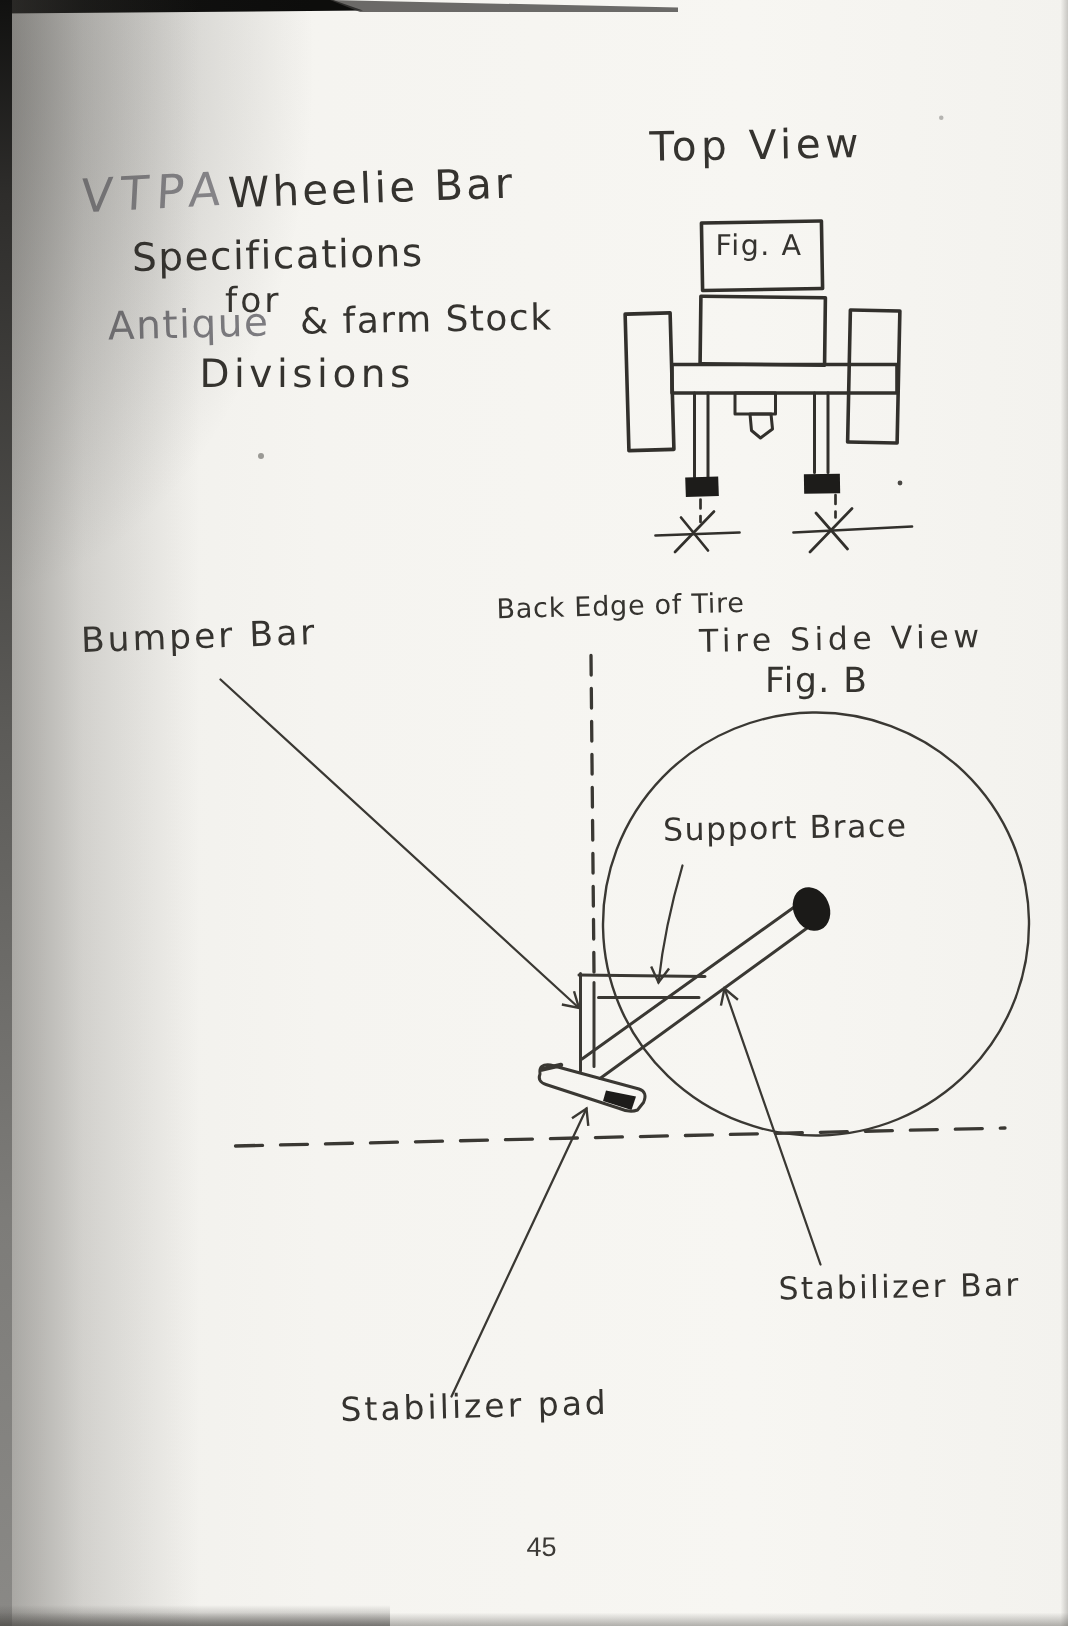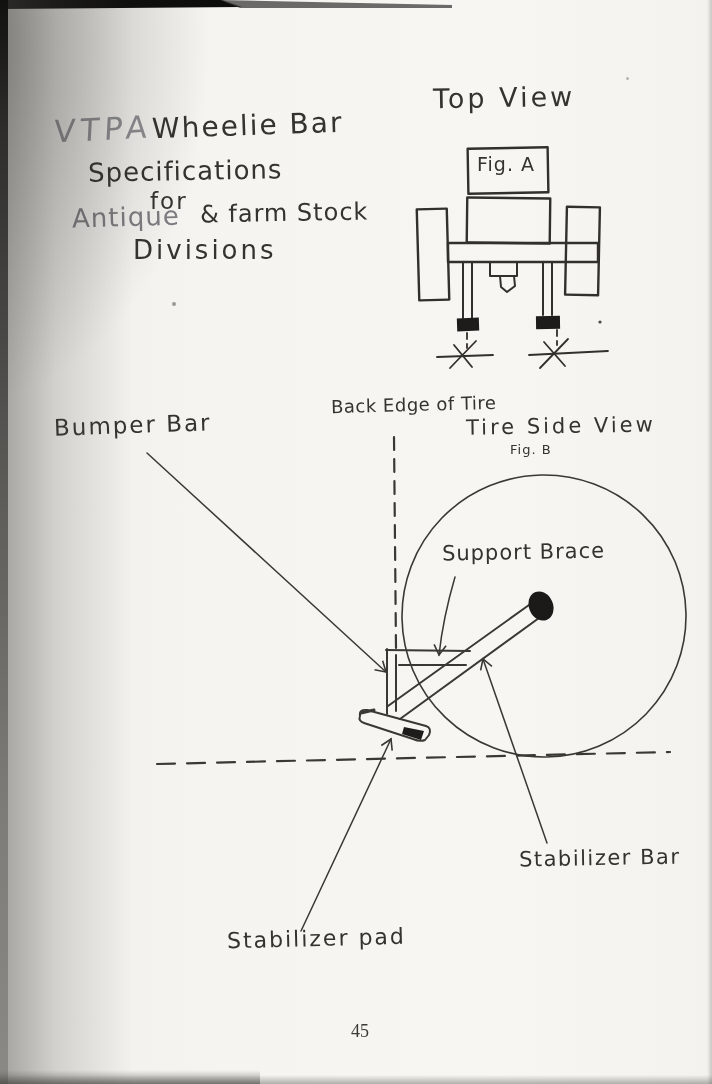--- a/index.html
+++ b/index.html
@@ -33,21 +33,21 @@
     position:absolute;left:0;bottom:0;width:260px;height:14px;
     background:linear-gradient(0deg,rgba(60,58,55,0.5) 0%,rgba(60,58,55,0) 100%);
   }
   .edge-right{
     position:absolute;right:0;top:0;width:5px;height:100%;
     background:linear-gradient(270deg,rgba(120,118,114,0.35),rgba(120,118,114,0));
   }
   .hand{position:absolute;white-space:nowrap;line-height:1;}
   .speck{position:absolute;border-radius:50%;background:#9a9995;}
   .drawing{position:absolute;left:0;top:0;pointer-events:none;}
-  .pagenum{position:absolute;font-family:Liberation Serif, serif;color:#3c3a37;}
+  .pagenum{position:absolute;font-family:Liberation Sans, sans-serif;color:#3c3a37;}
 </style>
 </head>
 <body>
 
 <div class="page">
 
   <svg class="drawing" width="712" height="1084" viewBox="0 0 712 1084">
     <defs>
       <marker id="ah" markerWidth="16" markerHeight="14" refX="0" refY="0" orient="auto" markerUnits="userSpaceOnUse" viewBox="-14 -7 16 14">
         <path d="M-10,-6 L0,0 L-10,6" fill="none" stroke="#3a3833" stroke-width="1.6"></path>
@@ -104,21 +104,21 @@
   <div class="hand" style="left:150px;top:190px;font-size:23px;letter-spacing:2px;">for</div>
   <div class="hand" style="left:72px;top:204px;font-size:26px;color:#7d7c80;letter-spacing:1px;transform:rotate(-1.5deg);">Antique</div>
   <div class="hand" style="left:200px;top:201px;font-size:24px;letter-spacing:1px;transform:rotate(-1deg);">&amp; farm Stock</div>
   <div class="hand" style="left:133px;top:237px;font-size:26px;letter-spacing:3px;">Divisions</div>
 
   <div class="hand" style="left:433px;top:84px;font-size:27px;letter-spacing:3px;transform:rotate(-1deg);">Top View</div>
   <div class="hand" style="left:477px;top:119px;font-size:19px;letter-spacing:1px;margin-top:36px;">Fig. A</div>
 
   <div class="hand" style="left:331px;top:396px;font-size:18px;letter-spacing:0.5px;transform:rotate(-1.5deg);">Back Edge of Tire</div>
   <div class="hand" style="left:466px;top:416px;font-size:21px;letter-spacing:3px;transform:rotate(-1deg);">Tire Side View</div>
-  <div class="hand" style="left:510px;top:443px;font-size:13px;letter-spacing:1px;">Fig. B</div>
+  <div class="hand" style="left:510px;top:443px;font-size:23px;letter-spacing:1px;">Fig. B</div>
   <div class="hand" style="left:54px;top:414px;font-size:23px;letter-spacing:2px;transform:rotate(-2deg);">Bumper Bar</div>
   <div class="hand" style="left:442px;top:542px;font-size:21px;letter-spacing:1px;transform:rotate(-1deg);">Support Brace</div>
   <div class="hand" style="left:519px;top:848px;font-size:21px;letter-spacing:1.5px;transform:rotate(-1deg);">Stabilizer Bar</div>
   <div class="hand" style="left:227px;top:928px;font-size:22px;letter-spacing:2px;transform:rotate(-1.5deg);">Stabilizer pad</div>
 
   <div class="pagenum" style="left:351px;top:1021px;font-size:18px;">45</div>
 
   <div class="speck" style="left:172px;top:302px;width:4px;height:4px;"></div>
   <div class="speck" style="left:626px;top:77px;width:3px;height:3px;opacity:.7;"></div>
 

